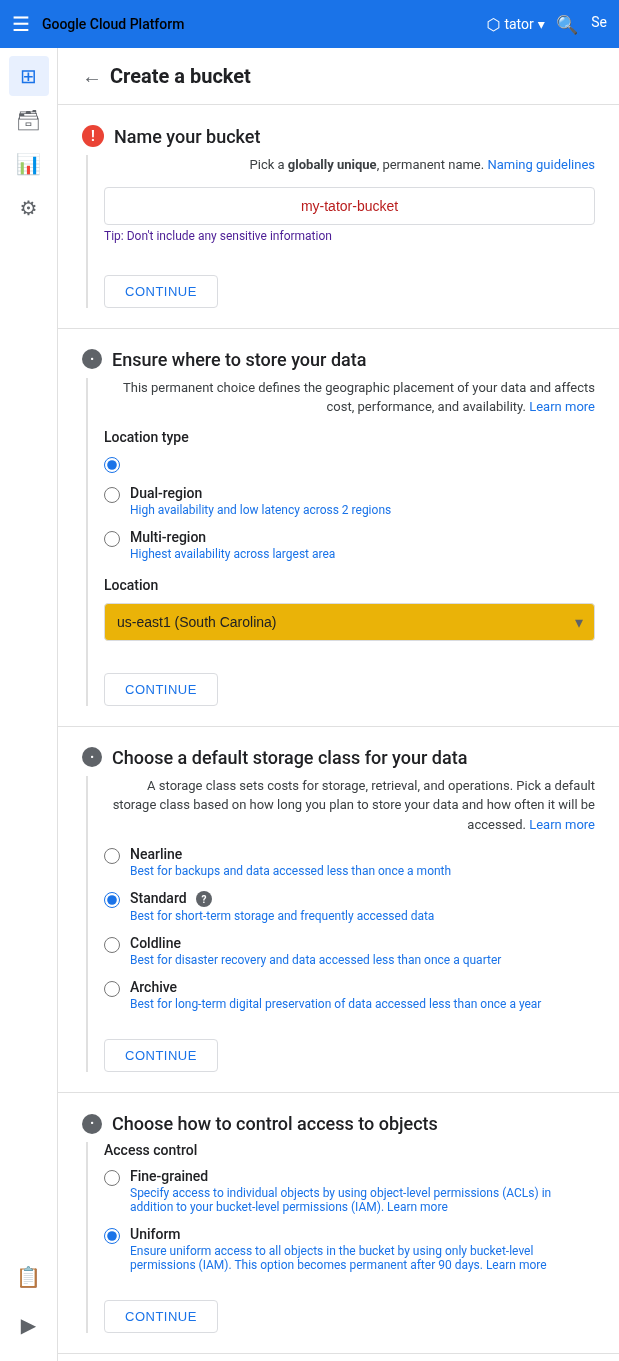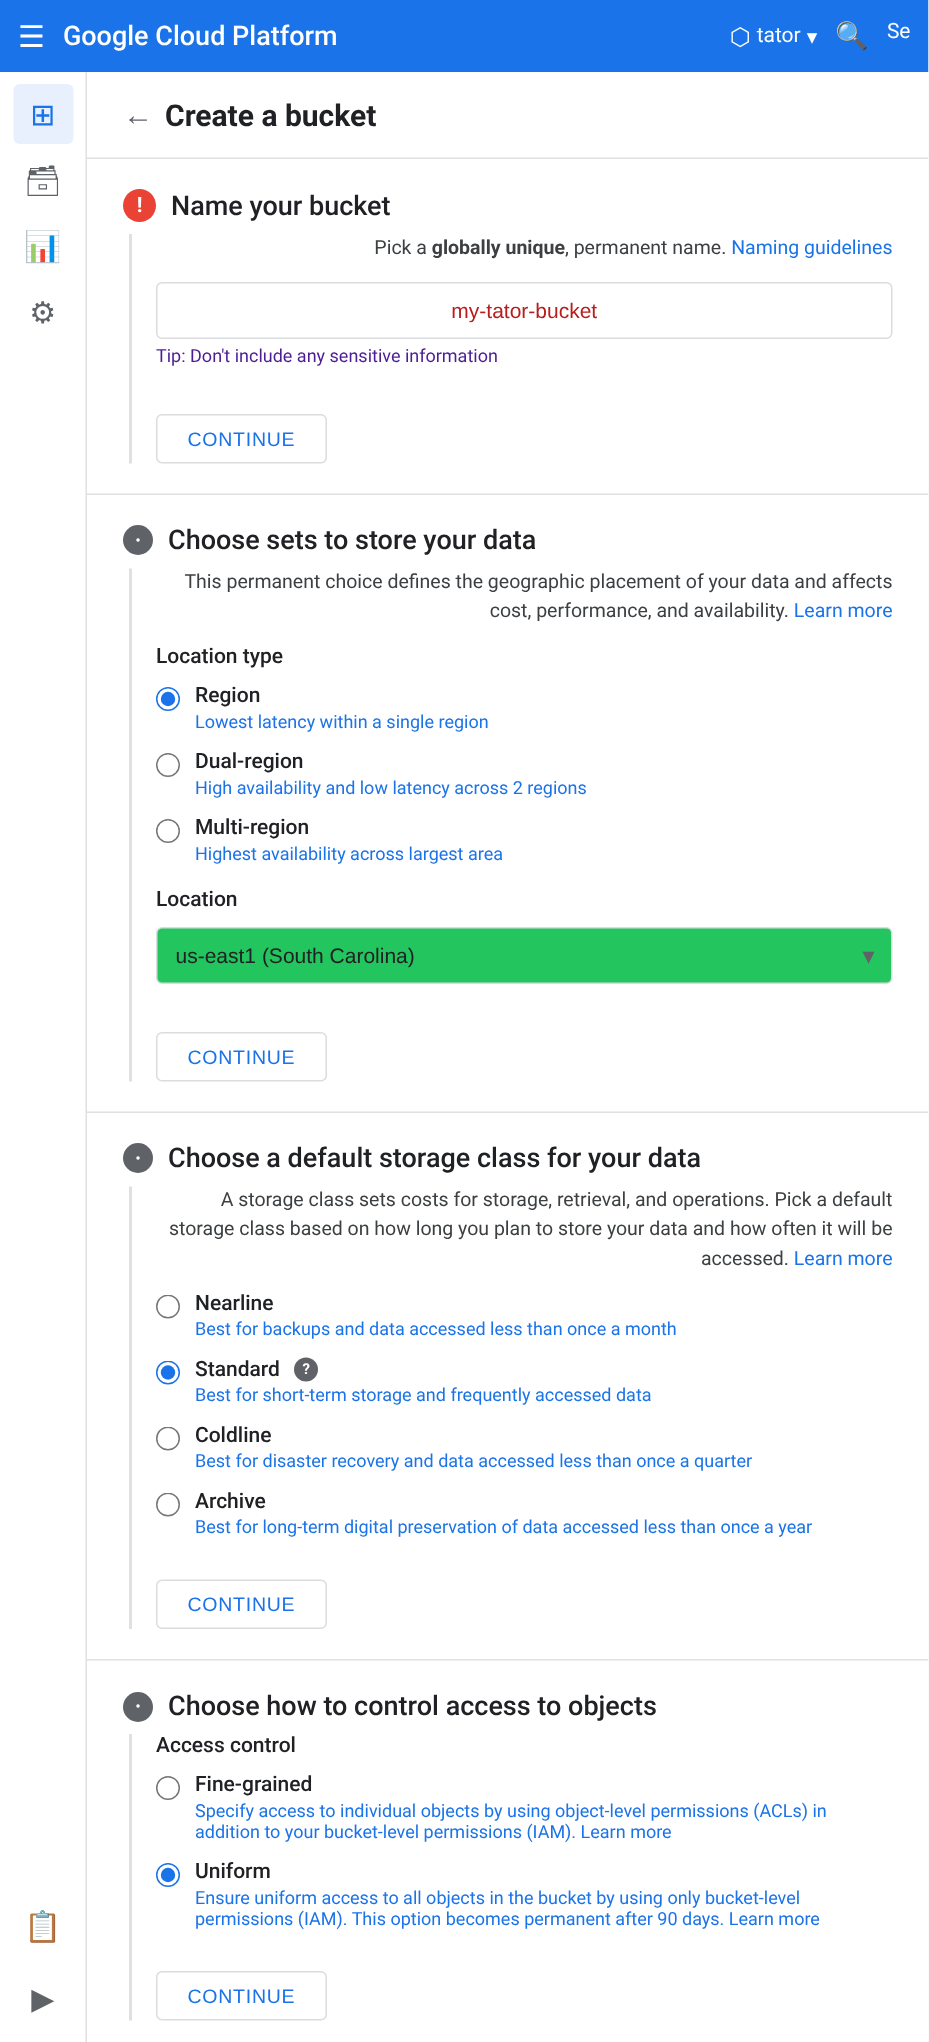--- a/index.html
+++ b/index.html
@@ -9,21 +9,21 @@
     .topbar {
       background: #1a73e8;
       height: 48px;
       display: flex;
       align-items: center;
       padding: 0 12px;
       gap: 12px;
       position: relative;
     }
     .topbar-menu-icon { color: white; font-size: 20px; cursor: pointer; }
-    .topbar-logo { color: #ffffff; font-size: 18px; font-weight: 500; flex: 1; }
+    .topbar-logo { color: #000000; font-size: 14px; font-weight: 500; flex: 1; }
     .topbar-project { color: white; font-size: 14px; display: flex; align-items: center; gap: 4px; }
     .topbar-icons { color: white; font-size: 18px; display: flex; gap: 12px; }
 
     
     .layout { display: flex; }
     .sidebar {
       width: 58px;
       background: #fff;
       border-right: 1px solid #e0e0e0;
       min-height: calc(1361px - 48px);
@@ -193,21 +193,21 @@
     
     .dropdown-wrapper { position: relative; margin-bottom: 16px; }
     .dropdown-select {
       width: 100%;
       padding: 10px 40px 10px 12px;
       border: 1px solid #dadce0;
       border-radius: 4px;
       font-size: 14px;
       color: #202124;
       appearance: none;
-      background: #22c55e;
+      background: #eab308;
       cursor: pointer;
       outline: none;
     }
     .dropdown-arrow {
       position: absolute;
       right: 12px;
       top: 50%;
       transform: translateY(-50%);
       color: #5f6368;
       pointer-events: none;
@@ -293,36 +293,32 @@
         </div>
         <input class="input-field" type="text" value="my-tator-bucket" style="">
         <div class="input-tip">Tip: Don't include any sensitive information</div>
         <button class="btn-continue">CONTINUE</button>
       </div>
     </div>
 
     <div class="section">
       <div class="section-header">
         <div class="section-number">•</div>
-        <span class="section-title">Choose sets to store your data</span>
+        <span class="section-title">Ensure where to store your data</span>
       </div>
       <div class="section-body left-border">
         <div class="section-desc">
           This permanent choice defines the geographic placement of your data and affects cost, performance, and availability. <a href="#">Learn more</a>
         </div>
 
         <div class="subsection">
           <div class="subsection-label">Location type</div>
           <div class="radio-group">
             <div class="radio-option">
               <input type="radio" class="radio-input" name="location-type" value="region" checked="" style="">
-              <div>
-                <div class="radio-label">Region</div>
-                <div class="radio-sublabel">Lowest latency within a single region</div>
-              </div>
             </div>
             <div class="radio-option">
               <input type="radio" class="radio-input" name="location-type" value="dual-region" style="">
               <div>
                 <div class="radio-label">Dual-region</div>
                 <div class="radio-sublabel">High availability and low latency across 2 regions</div>
               </div>
             </div>
             <div class="radio-option">
               <input type="radio" class="radio-input" name="location-type" value="multi-region" style="">

